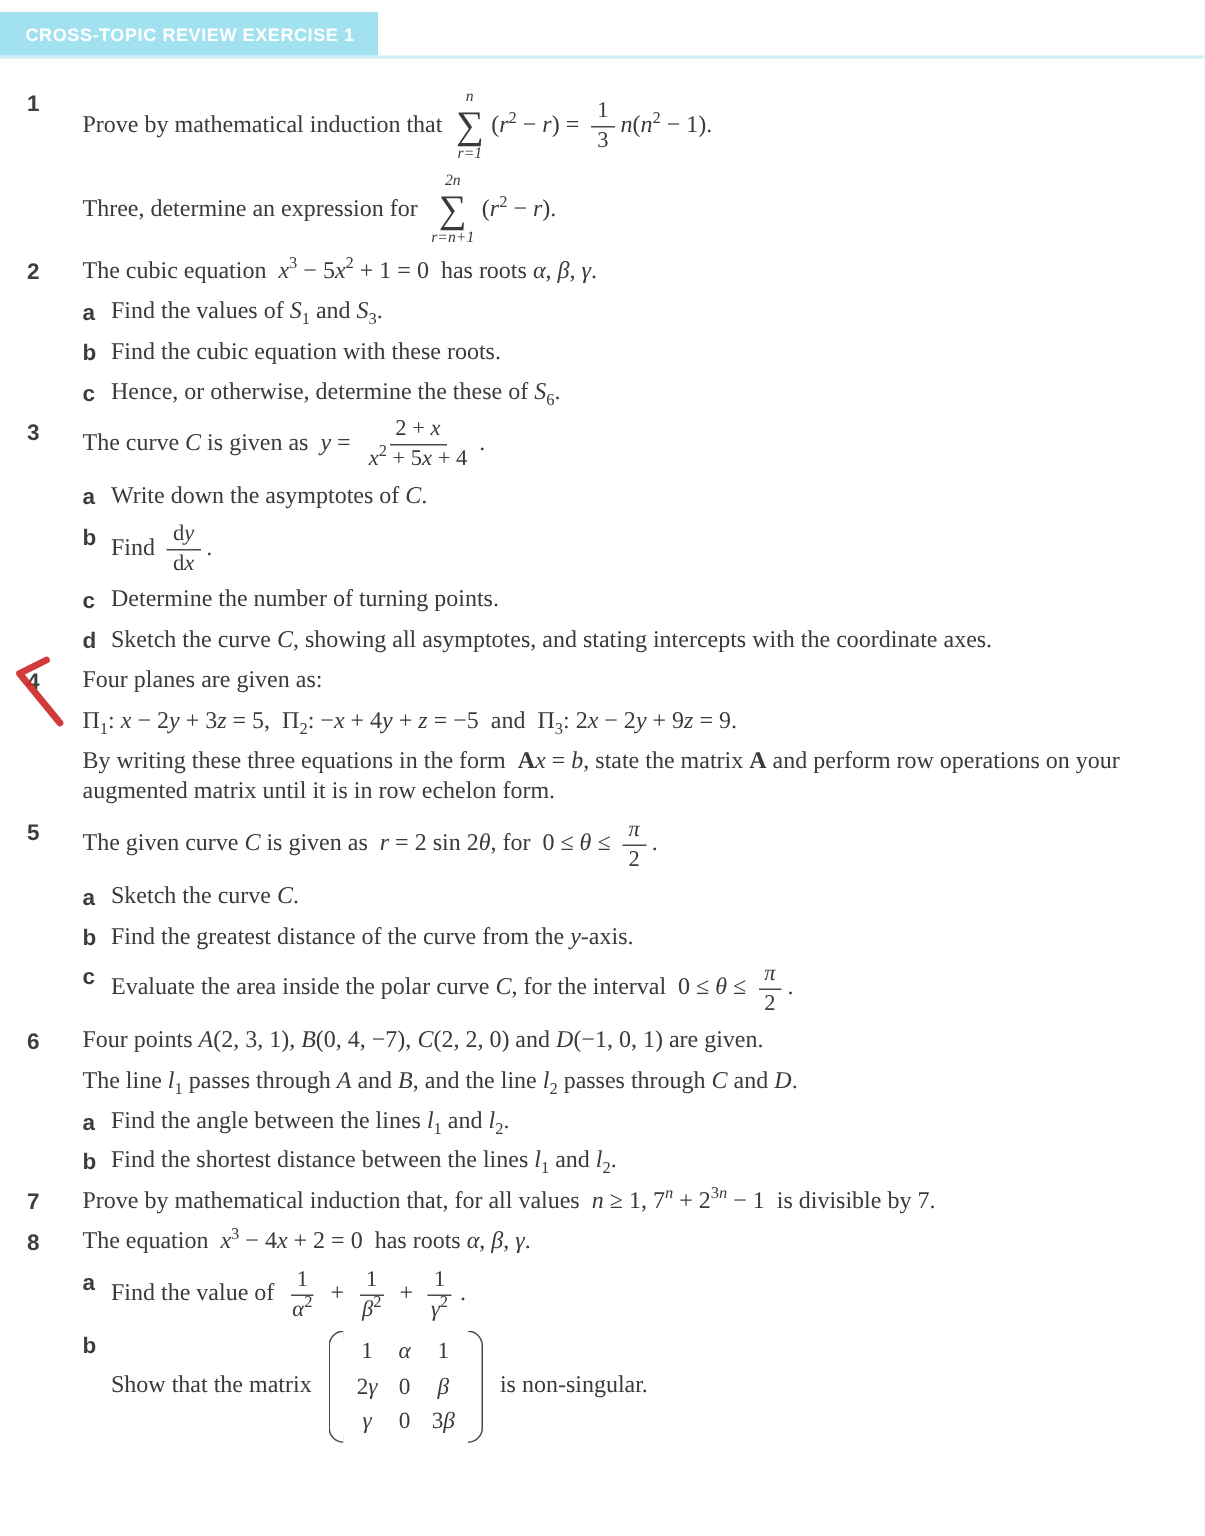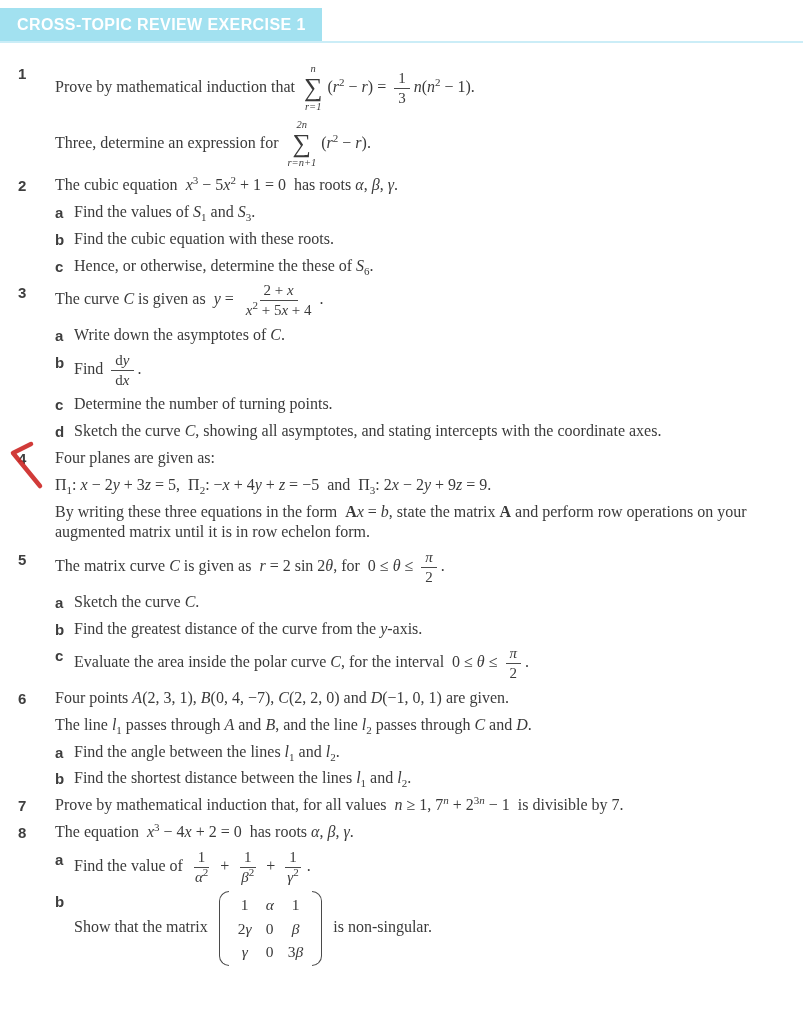--- a/index.html
+++ b/index.html
@@ -8,21 +8,21 @@
     width: 803px; height: 1024px; position: relative; overflow: hidden;
     background: #ffffff; color: #3a3a3a;
     font-family: "Liberation Serif", "DejaVu Serif", serif;
     font-size: 16px;
   }
   
   .header { margin-top: 8px; border-bottom: 2px solid #cbedf7; line-height: 0; }
   .banner {
     display: inline-block; background: #a2e1f0; color: #ffffff;
     font-family: "Liberation Sans", "DejaVu Sans", sans-serif;
-    font-weight: bold; font-size: 16px; letter-spacing: 0.4px;
+    font-weight: bold; font-size: 12px; letter-spacing: 0.4px;
     line-height: 1; padding: 9px 16px 8px 17px; vertical-align: bottom;
   }
   
   .content { padding: 20px 14px 0 0; }
   .q { display: flex; }
   .qnum {
     flex: 0 0 55px; padding-left: 18px; padding-top: 2px; position: relative;
     font-family: "Liberation Sans", "DejaVu Sans", sans-serif;
     font-weight: bold; font-size: 15px; color: #3e3e3e;
   }
@@ -149,21 +149,21 @@
       <div class="qbody">
         <div class="line"><span><span class="run-rm">Four planes are given as:</span></span></div>
         <div class="line"><span><span class="run-rm">Π</span><span class="run-sub">1</span><span class="run-rm">: </span><span class="run-it">x</span><span class="run-rm"> − 2</span><span class="run-it">y</span><span class="run-rm"> + 3</span><span class="run-it">z</span><span class="run-rm"> = 5,&nbsp; </span><span class="run-rm">Π</span><span class="run-sub">2</span><span class="run-rm">: −</span><span class="run-it">x</span><span class="run-rm"> + 4</span><span class="run-it">y</span><span class="run-rm"> + </span><span class="run-it">z</span><span class="run-rm"> = −5&nbsp; and&nbsp; </span><span class="run-rm">Π</span><span class="run-sub">3</span><span class="run-rm">: 2</span><span class="run-it">x</span><span class="run-rm"> − 2</span><span class="run-it">y</span><span class="run-rm"> + 9</span><span class="run-it">z</span><span class="run-rm"> = 9.</span></span></div>
         <div class="line"><span><span class="run-rm">By writing these three equations in the form&nbsp; </span><span class="run-bf">A</span><span class="run-it">x</span><span class="run-rm"> = </span><span class="run-it">b</span><span class="run-rm">, state the matrix </span><span class="run-bf">A</span><span class="run-rm"> and perform row operations on your augmented matrix until it is in row echelon form.</span></span></div>
       </div>
     </div>
 
     <div class="q">
       <div class="qnum">5</div>
       <div class="qbody">
-        <div class="line"><span><span class="run-rm">The matrix curve </span><span class="run-it">C</span><span class="run-rm"> is given as&nbsp; </span><span class="run-it">r</span><span class="run-rm"> = 2 sin 2</span><span class="run-it">θ</span><span class="run-rm">, for&nbsp; 0 ≤ </span><span class="run-it">θ</span><span class="run-rm"> ≤ </span></span><span class="frac">
+        <div class="line"><span><span class="run-rm">The given curve </span><span class="run-it">C</span><span class="run-rm"> is given as&nbsp; </span><span class="run-it">r</span><span class="run-rm"> = 2 sin 2</span><span class="run-it">θ</span><span class="run-rm">, for&nbsp; 0 ≤ </span><span class="run-it">θ</span><span class="run-rm"> ≤ </span></span><span class="frac">
               <span class="fnum"><span class="run-it">π</span></span>
               <span class="fden"><span class="run-rm">2</span></span>
             </span><span><span class="run-rm">.</span></span></div>
         <div class="line sub">
             <span class="sublabel">a</span>
             <span class="subtext"><span class="run-rm">Sketch the curve </span><span class="run-it">C</span><span class="run-rm">.</span></span>
           </div>
         <div class="line sub">
             <span class="sublabel">b</span>
             <span class="subtext"><span class="run-rm">Find the greatest distance of the curve from the </span><span class="run-it">y</span><span class="run-rm">-axis.</span></span>

